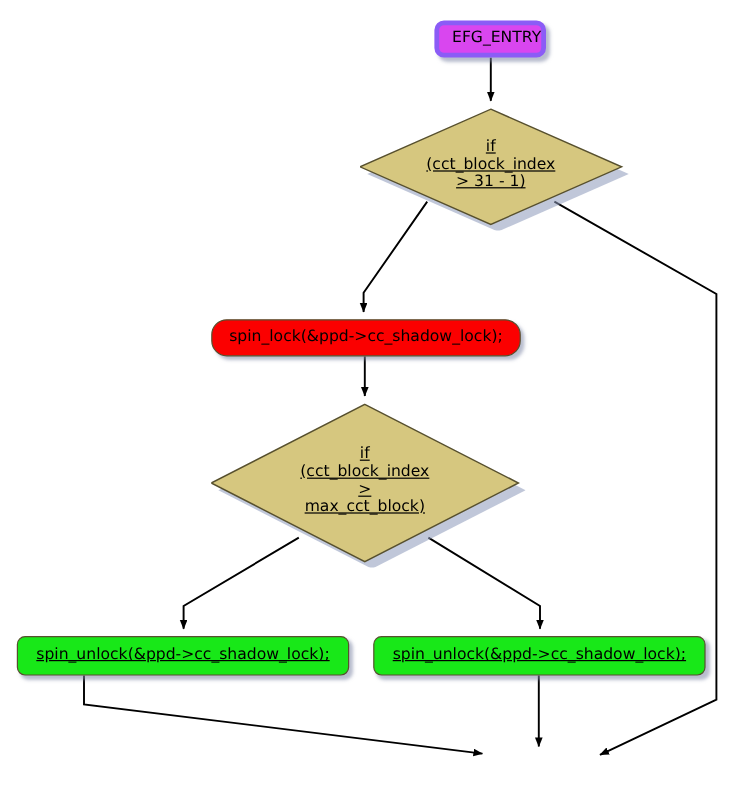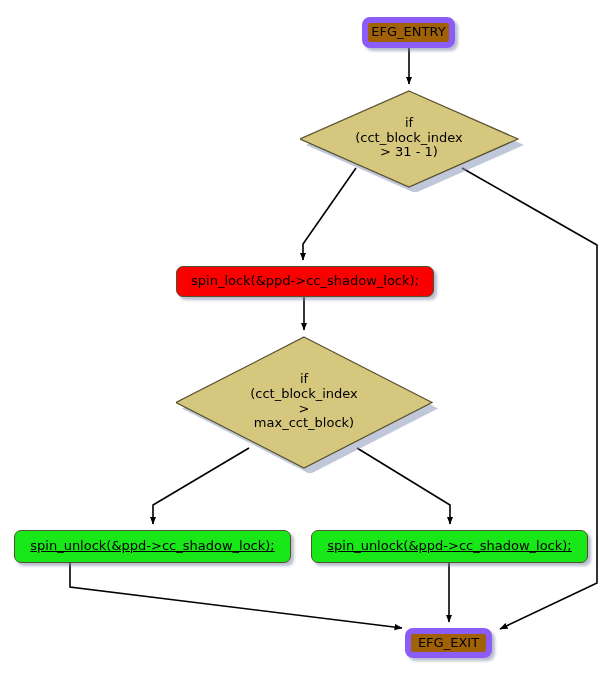--- a/index.html
+++ b/index.html
@@ -29,44 +29,46 @@
     display: flex;
     align-items: center;
     justify-content: center;
     text-align: center;
     color: #000000;
     white-space: pre;
     line-height: 1.12;
   }
   
   .terminator {
-    background: #a16207;
-    border: 6px solid #8b5cf6;
+    background: #d946ef;
+    border: 4px solid #8b5cf6;
     border-radius: 8px;
     font-size: 13px;
     box-shadow: 3px 3px 3px rgba(125,135,165,0.55);
+    justify-content: flex-end;
   }
   
   .process {
     border: 1px solid #57502e;
     border-radius: 7px;
     font-size: 13px;
     box-shadow: 3px 3px 3px rgba(125,135,165,0.55);
   }
-  .process.red   { background: #fb0000; }
+  .process.red   { background: #fb0000; border-radius: 13px; }
   .process.green { background: #18e818; text-decoration: underline; }
   
   .diamond {
     background: transparent;
     border: none;
     font-size: 13px;
   }
   .diamond .dlabel {
     position: relative;
     z-index: 2;
+    text-decoration: underline;
   }
   .dshape {
     position: absolute;
     left: 0;
     top: 0;
     z-index: 1;
   }
 </style>
 </head>
 <body>
@@ -127,17 +129,14 @@
   </div>
 
   <div class="node process green" style="left:14px; top:530px; width:277px; height:33px;">
     <span>spin_unlock(&amp;ppd-&gt;cc_shadow_lock);</span>
   </div>
 
   <div class="node process green" style="left:311px; top:530px; width:277px; height:33px;">
     <span>spin_unlock(&amp;ppd-&gt;cc_shadow_lock);</span>
   </div>
 
-  <div class="node terminator" style="left:405px; top:628px; width:87px; height:30px;">
-    <span>EFG_EXIT</span>
-  </div>
 
 </div>
 
 </body></html>

